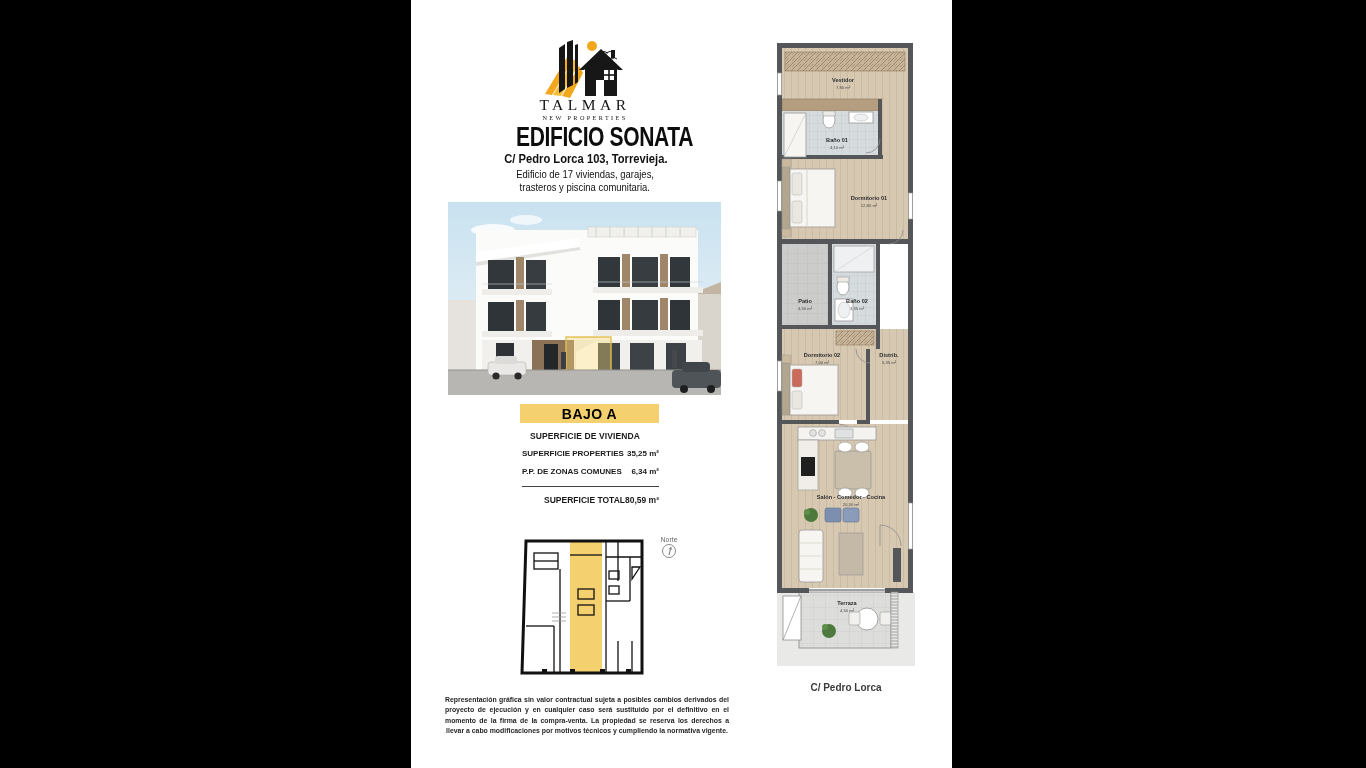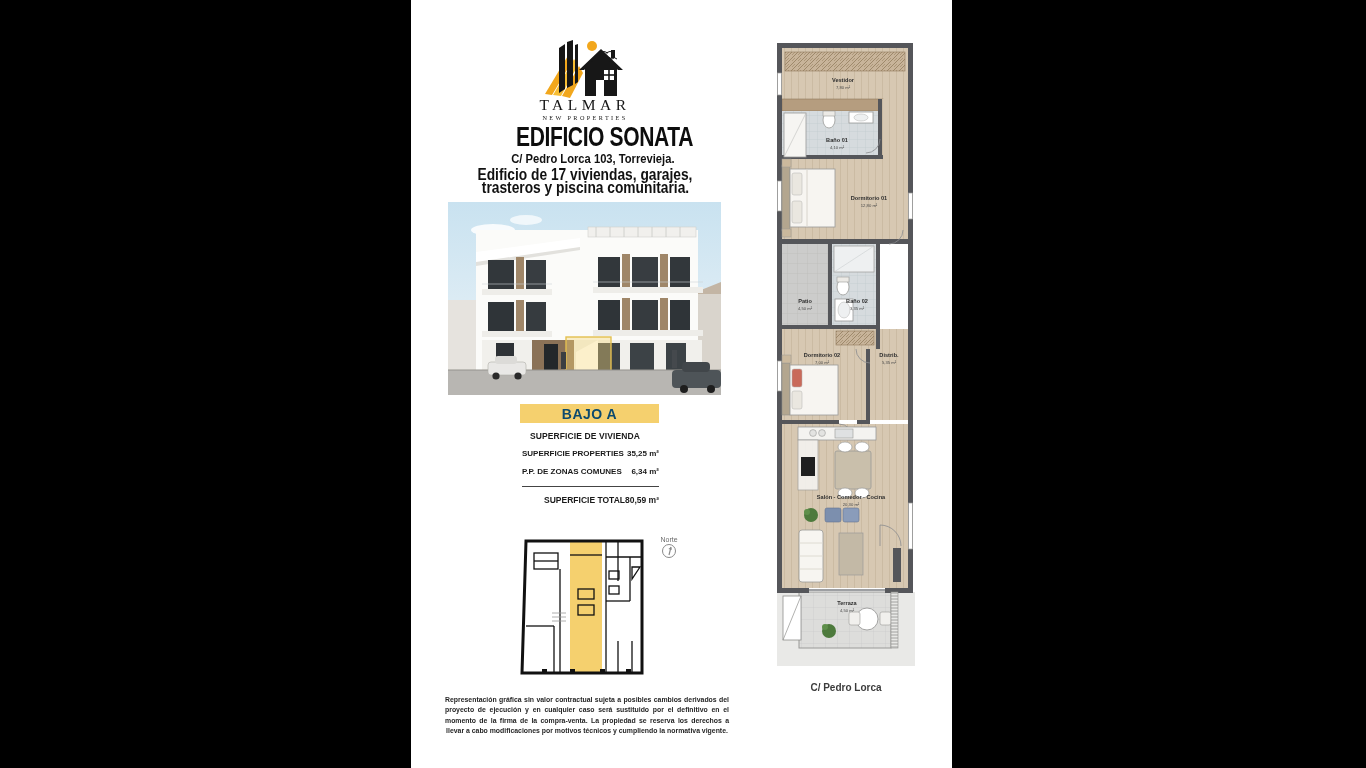--- a/index.html
+++ b/index.html
@@ -4,27 +4,27 @@
 <style>
   html,body{margin:0;padding:0;background:#000;width:1366px;height:768px;overflow:hidden;
     font-family:"Liberation Sans",sans-serif;-webkit-font-smoothing:antialiased;}
   .stage{position:relative;width:1322px;height:768px;background:#000;}
   .page{position:absolute;left:411px;top:0;width:541px;height:768px;background:#fff;}
   .abs{position:absolute;}
   
   .logo{left:128px;top:34px;width:92px;height:90px;}
   .title{left:0;top:122px;width:348px;text-align:center;font-size:27px;font-weight:bold;color:#0d0d0d;letter-spacing:-0.5px;margin-left:19px;}
   .title span{display:inline-block;transform:scaleX(0.78);transform-origin:center;white-space:nowrap;}
-  .address{left:8px;top:151px;width:348px;text-align:center;font-size:13px;font-weight:bold;color:#111;}
+  .address{left:1px;top:151px;width:348px;text-align:center;font-size:13px;font-weight:bold;color:#111;}
   .address span{display:inline-block;transform:scaleX(0.86);transform-origin:center;white-space:nowrap;}
-  .desc{left:0;top:168px;width:348px;text-align:center;font-size:16px;font-weight:bold;color:#111;line-height:13px;}
+  .desc{left:0;top:168px;width:348px;text-align:center;font-size:11px;font-weight:normal;color:#111;line-height:13px;}
   .desc span{display:inline-block;transform:scaleX(0.86);transform-origin:center;white-space:nowrap;}
   .photo{left:37px;top:202px;width:273px;height:193px;}
   .banner{left:109px;top:404px;width:139px;height:19px;background:#f5d06e;display:flex;align-items:center;justify-content:center;
-    font-size:14px;font-weight:bold;color:#0c4a6e;letter-spacing:0.5px;}
+    font-size:14px;font-weight:bold;color:#000000;letter-spacing:0.5px;}
   .table{left:111px;top:431px;width:137px;font-size:8px;color:#1a1a1a;}
   .t-head{font-weight:bold;font-size:8.5px;margin-bottom:8px;letter-spacing:0.1px;margin-left:8px;}
   .t-row{display:flex;justify-content:space-between;margin-bottom:9px;font-weight:600;}
   .t-rule{border:none;border-top:1px solid #444;margin:10px 0 8px 0;}
   .t-total{display:flex;justify-content:flex-end;font-weight:bold;font-size:8.5px;}
   .keyplan{left:103px;top:531px;width:140px;height:152px;}
   .norte{left:243px;top:536px;width:30px;text-align:center;font-size:7px;color:#6b6b6b;}
   .disclaimer{left:34px;top:695px;width:284px;font-size:6.9px;line-height:1.5;font-weight:600;color:#1f1f1f;
     text-align:justify;text-align-last:center;}
   

